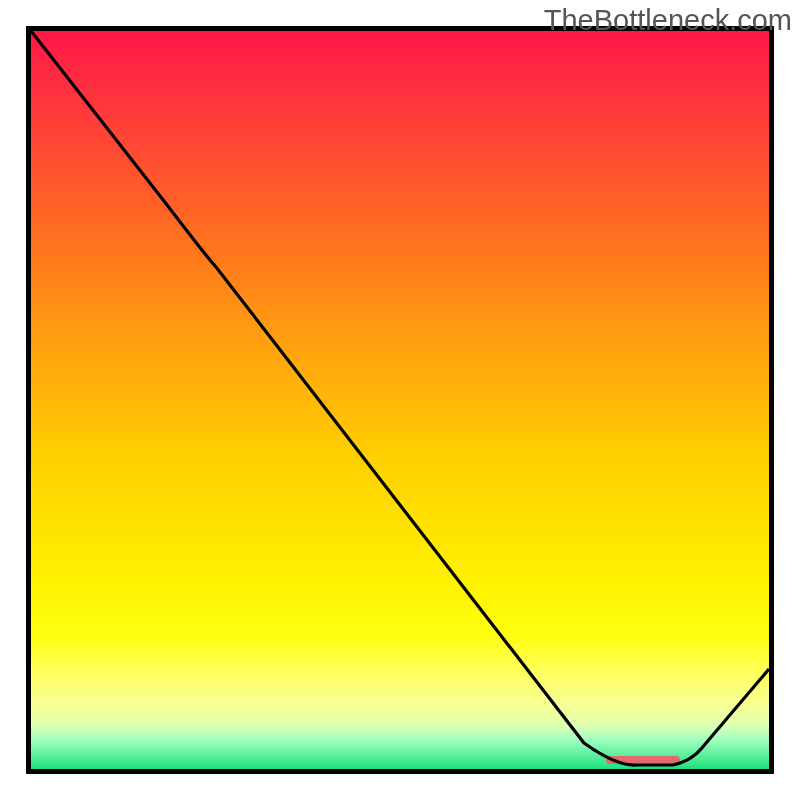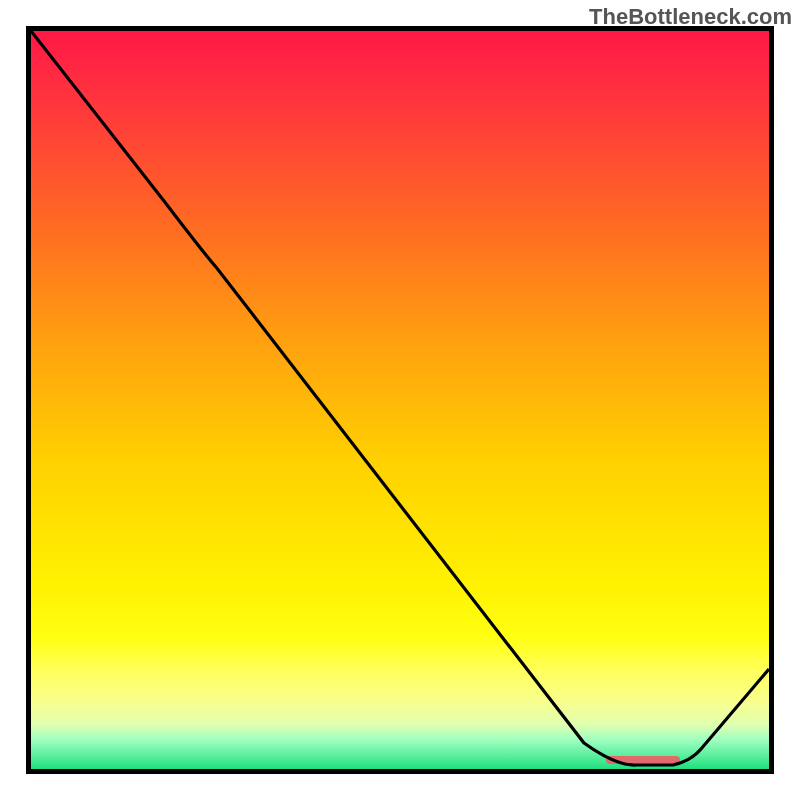--- a/index.html
+++ b/index.html
@@ -9,22 +9,22 @@
       height: 800px;
       position: relative;
       background: white;
       font-family: Arial, sans-serif;
     }
     .watermark {
       position: absolute;
       top: 4px;
       right: 8px;
       color: #555;
-      font-size: 22px;
-      font-weight: bold;
+      font-size: 29px;
+      font-weight: normal;
       z-index: 10;
     }
     .chart-container {
       position: absolute;
       top: 26px;
       left: 26px;
       width: 748px;
       height: 748px;
       border: 5px solid black;
       box-sizing: border-box;

